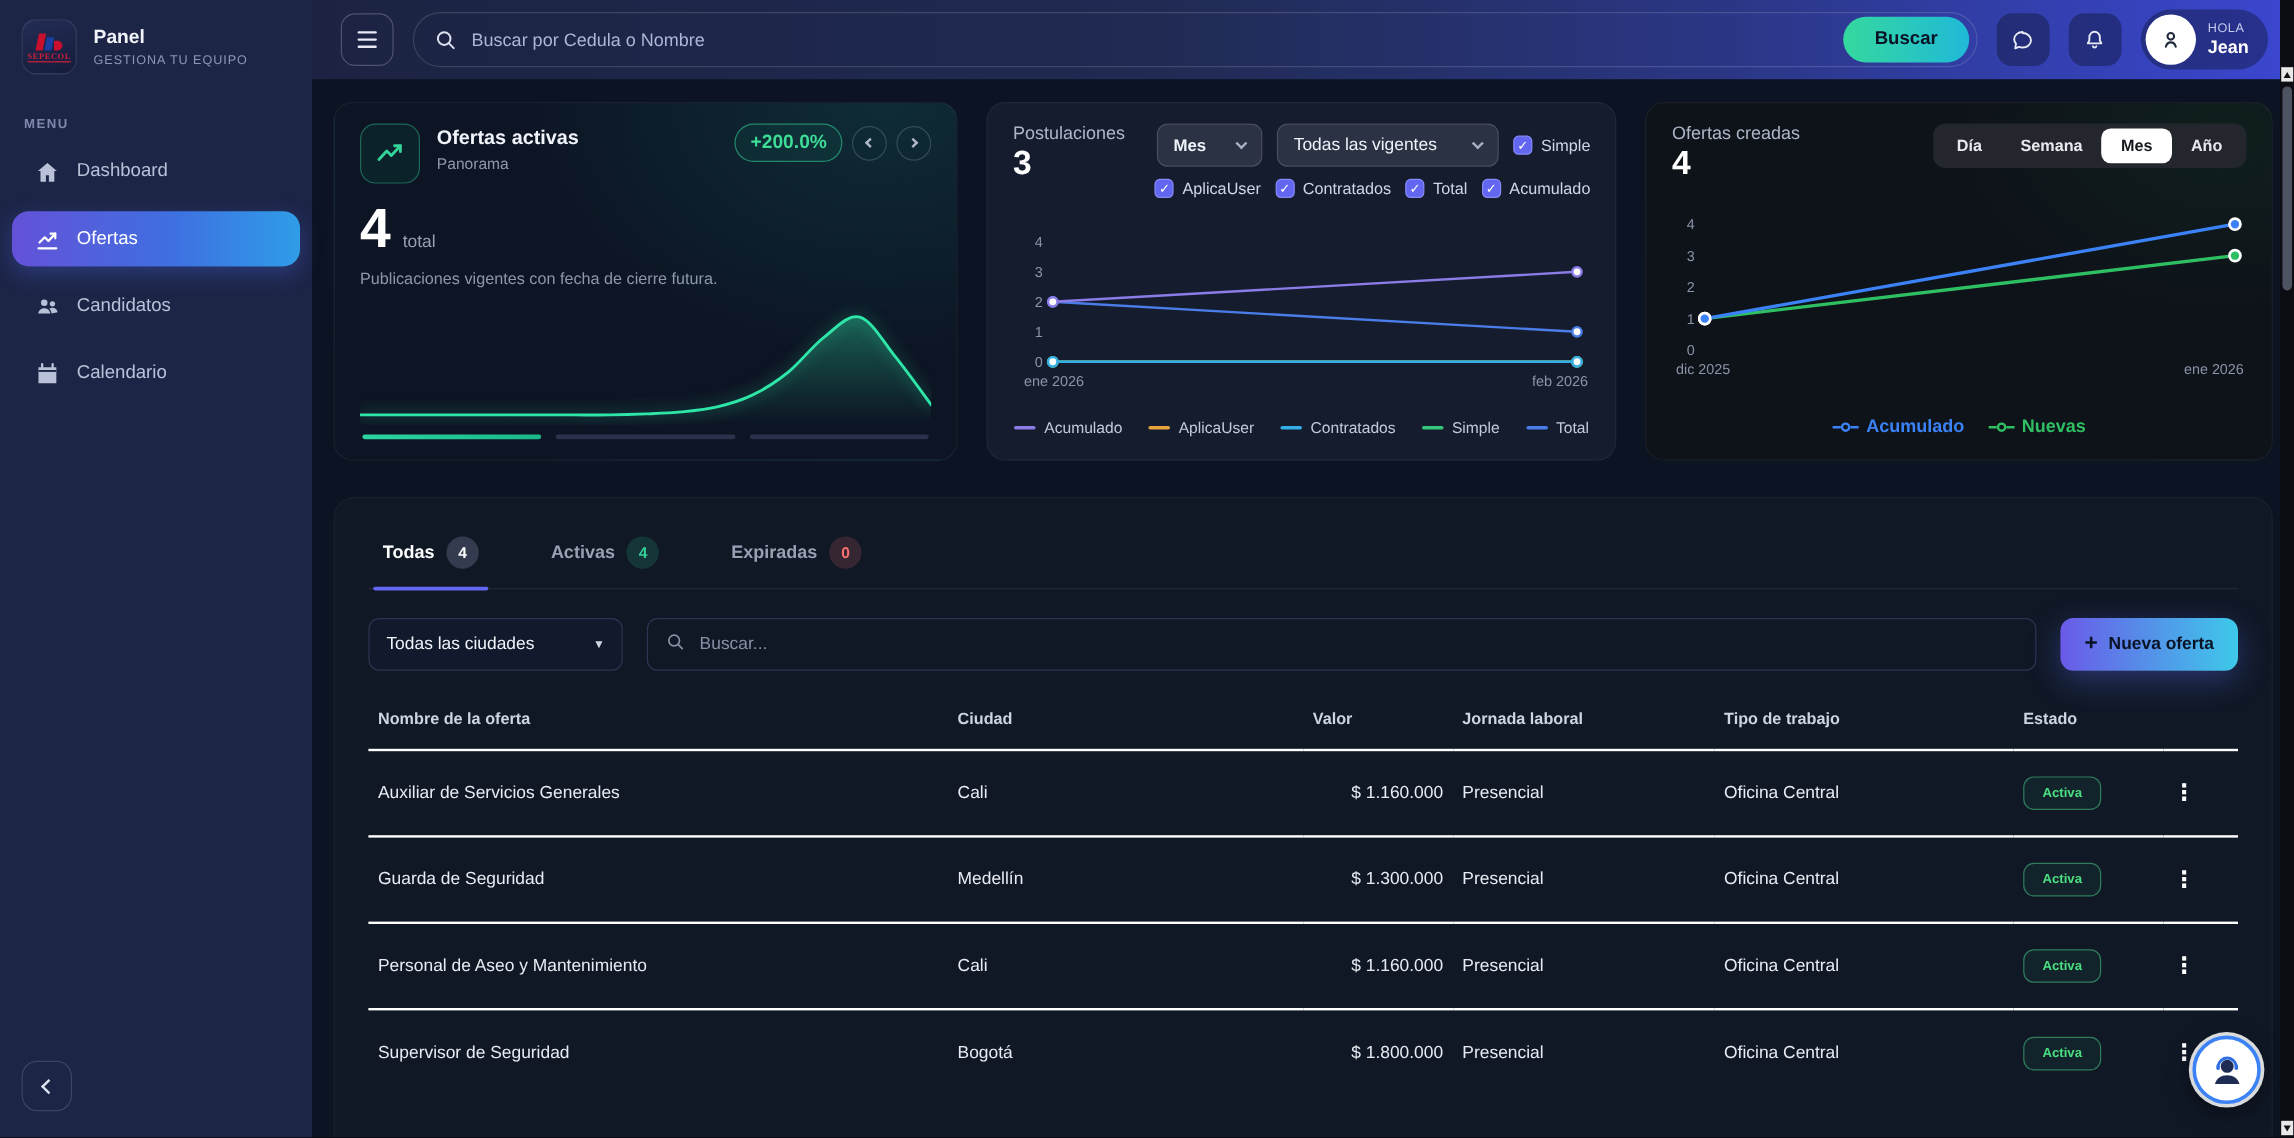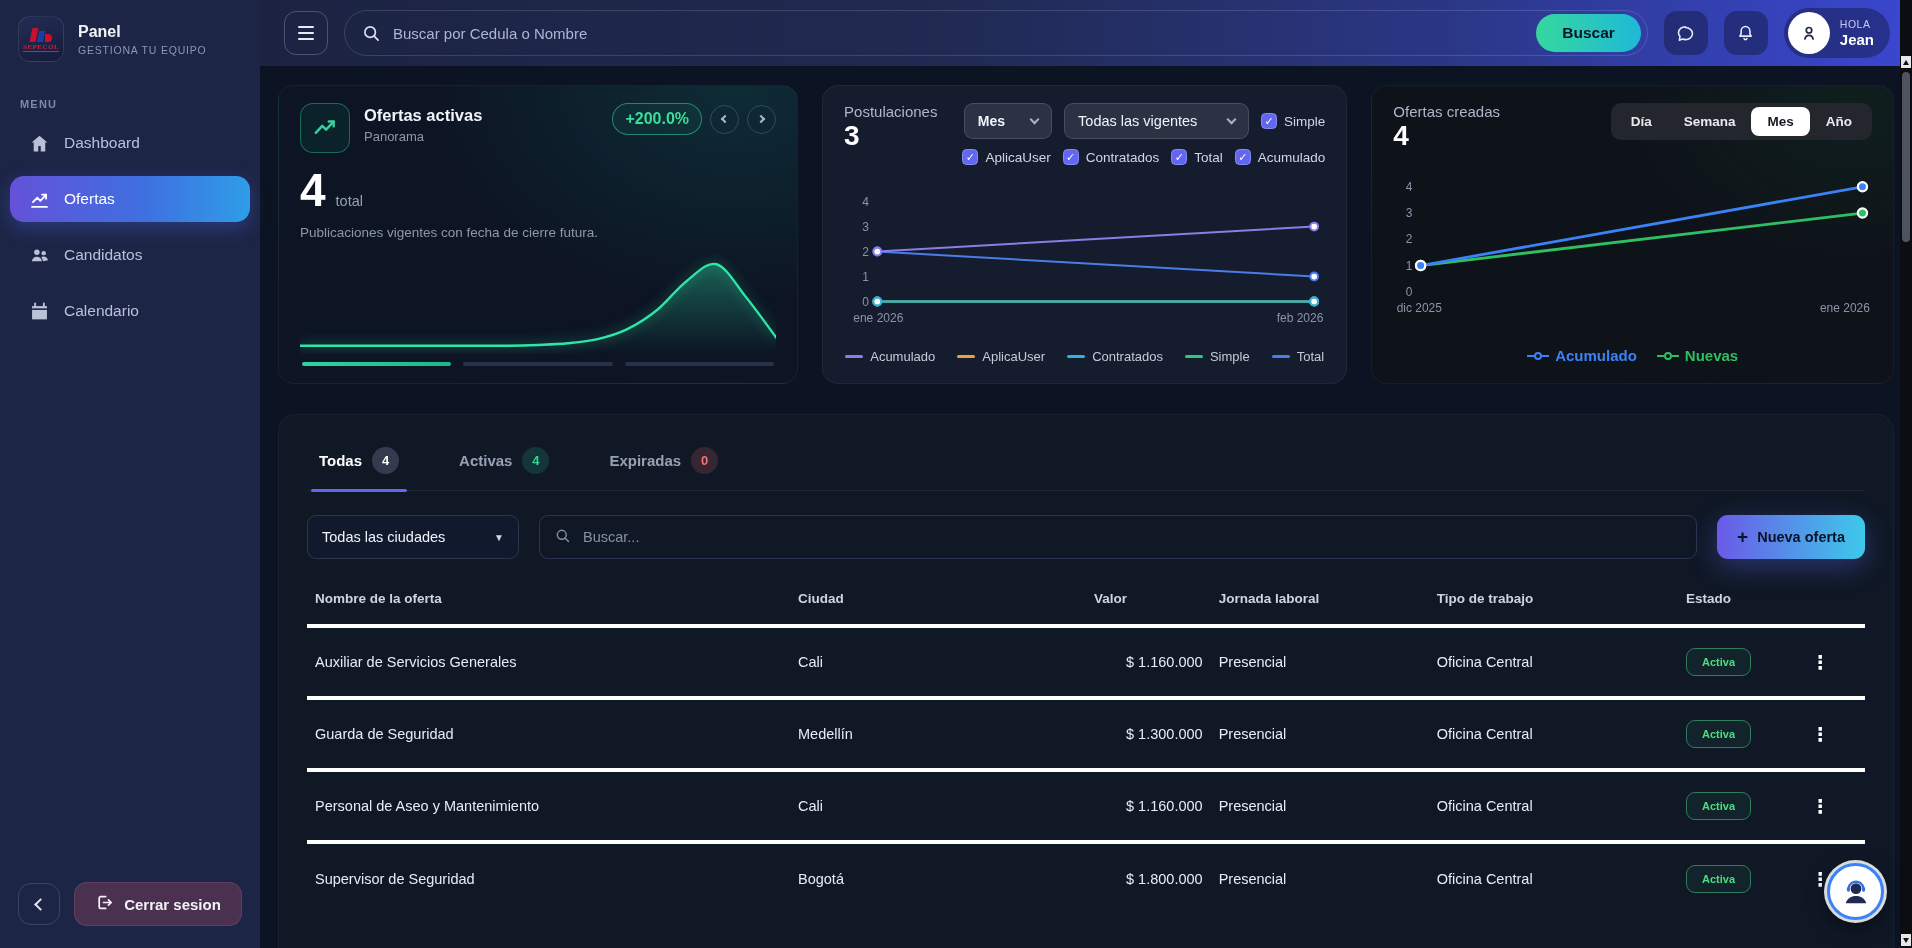--- a/index.html
+++ b/index.html
@@ -119,21 +119,21 @@
   .city-select{width:212px;height:44px;background:#111a2c;border:1px solid #2b3550;border-radius:9px;color:#f0f3fa;font-size:14.5px;display:flex;align-items:center;justify-content:space-between;padding:0 14px;}
   .city-select .tri{font-size:10px;color:#cfd5e3;}
   .table-search{flex:1;height:44px;border:1px solid #2b3550;background:transparent;border-radius:9px;display:flex;align-items:center;gap:10px;padding:0 14px;}
   .table-search svg{width:17px;height:17px;color:#8791a5;}
   .table-search input{flex:1;background:transparent;border:none;outline:none;color:#eef1fa;font-size:14.5px;}
   .table-search input::placeholder{color:#8791a5;}
   .new-offer-btn{height:44px;border:none;border-radius:11px;padding:0 20px;display:flex;align-items:center;gap:9px;background:linear-gradient(90deg,#6a5ae8,#3ec9ea);color:#0a1326;font-size:14.5px;font-weight:bold;box-shadow:0 8px 26px rgba(90,110,240,.35);}
   .plus-icon::before{content:"+";font-size:19px;font-weight:bold;}
   table.offers{width:100%;border-collapse:collapse;margin-top:10px;table-layout:fixed;}
   table.offers th{font-size:13.5px;font-weight:bold;color:#cdd4e2;text-align:left;padding:22px 8px 18px 8px;}
-  table.offers td{font-size:14.5px;color:#e8ebf3;padding:0 8px;height:72px;border-top:4px solid #ffffff;margin-top:10px;}
+  table.offers td{font-size:14.5px;color:#e8ebf3;padding:0 8px;height:72px;border-top:2px solid #ffffff;margin-top:10px;}
   th.al-r,td.al-r{text-align:right;}
   .status-badge{display:inline-block;border:1px solid #2f7d5c;color:#4ade80;background:rgba(74,222,128,.06);font-size:11px;font-weight:bold;border-radius:9px;padding:7px 15px;}
   .kebab{width:100%;text-align:center;color:#ffffff;font-size:19px;font-weight:bold;letter-spacing:0;}
   .kebab::before{content:"\22EE";}
 
   
   .scrollbar{position:absolute;right:0;top:0;width:12px;height:100%;background:#0b0d13;z-index:9;}
   .sb-arrow{position:absolute;left:1px;width:10px;height:12px;background:#e8e8e8;display:flex;align-items:center;justify-content:center;}
   .sb-arrow.up{top:56px;}
   .sb-arrow.down{bottom:2px;}
@@ -205,28 +205,20 @@
               <rect x="3.5" y="8.4" width="17" height="1.8" fill="#1d2547"></rect>
             </svg>
           </span>
        <span class="nav-label" data-interactable="false">Calendario</span>
         </div>
       </nav>
     <div class="sidebar-footer" data-interactable="false">
       <button class="collapse-btn" data-interactable="true">
           <span class="chev" data-interactable="false"></span>
         </button>
-      <button class="logout-btn" data-interactable="true">
-        <span id="logout-icon" data-interactable="false"><svg viewBox="0 0 24 24" fill="none" stroke="currentColor" stroke-width="2.2" stroke-linecap="round" stroke-linejoin="round">
-              <path d="M13.5 4.5H7.2a1.9 1.9 0 0 0-1.9 1.9v11.2a1.9 1.9 0 0 0 1.9 1.9h6.3"></path>
-              <path d="M10.8 12h9.4"></path>
-              <path d="M17 8.7 20.3 12 17 15.3"></path>
-            </svg></span>
-        <span data-interactable="false">Cerrar sesion</span>
-      </button>
     </div>
   </aside>
 
   <div class="main" data-interactable="false">
     <header class="topbar" data-interactable="false">
       <button class="hamburger" data-interactable="true">
           <i></i>
           <i></i>
           <i></i>
         </button>

